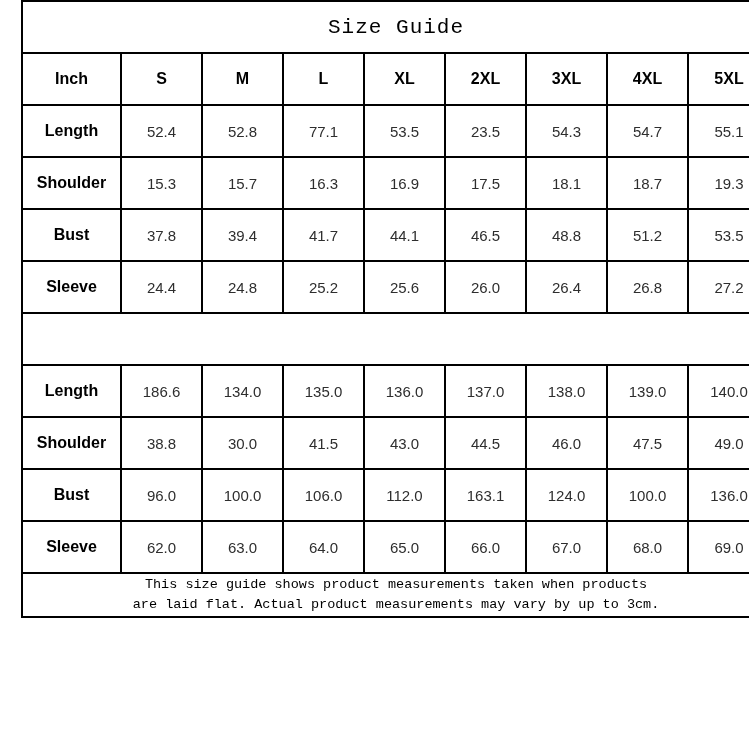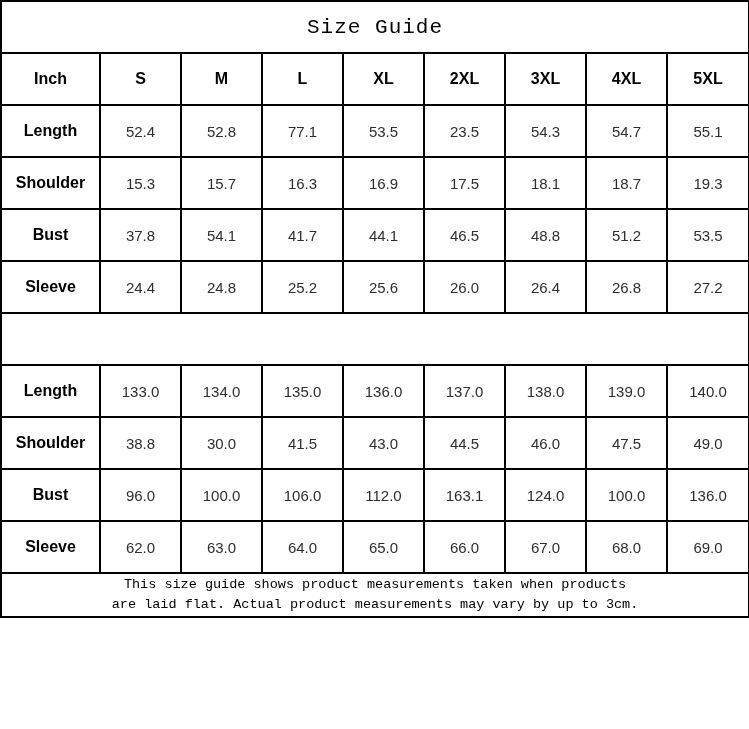--- a/index.html
+++ b/index.html
@@ -6,20 +6,21 @@
     margin: 0;
     padding: 0;
     background: #ffffff;
   }
   .sheet {
     width: 749px;
     height: 729px;
     background: #ffffff;
     box-sizing: border-box;
     overflow: hidden;
+    padding-left: 21px;
   }
   table.sg {
     width: 749px;
     border-collapse: collapse;
     table-layout: fixed;
   }
   table.sg td {
     border: 2px solid #000000;
     text-align: center;
     vertical-align: middle;
@@ -111,21 +112,21 @@
           <td class="value-cell">16.3</td>
           <td class="value-cell">16.9</td>
           <td class="value-cell">17.5</td>
           <td class="value-cell">18.1</td>
           <td class="value-cell">18.7</td>
           <td class="value-cell">19.3</td>
         </tr>
         <tr class="size-row">
           <td class="label-cell">Bust</td>
           <td class="value-cell">37.8</td>
-          <td class="value-cell">54.1</td>
+          <td class="value-cell">39.4</td>
           <td class="value-cell">41.7</td>
           <td class="value-cell">44.1</td>
           <td class="value-cell">46.5</td>
           <td class="value-cell">48.8</td>
           <td class="value-cell">51.2</td>
           <td class="value-cell">53.5</td>
         </tr>
         <tr class="size-row">
           <td class="label-cell">Sleeve</td>
           <td class="value-cell">24.4</td>
@@ -139,21 +140,21 @@
         </tr>
       </tbody>
     <tbody>
       <tr class="gap-row">
         <td colspan="9"></td>
       </tr>
     </tbody>
     <tbody>
         <tr class="size-row">
           <td class="label-cell">Length</td>
-          <td class="value-cell">133.0</td>
+          <td class="value-cell">186.6</td>
           <td class="value-cell">134.0</td>
           <td class="value-cell">135.0</td>
           <td class="value-cell">136.0</td>
           <td class="value-cell">137.0</td>
           <td class="value-cell">138.0</td>
           <td class="value-cell">139.0</td>
           <td class="value-cell">140.0</td>
         </tr>
         <tr class="size-row">
           <td class="label-cell">Shoulder</td>

